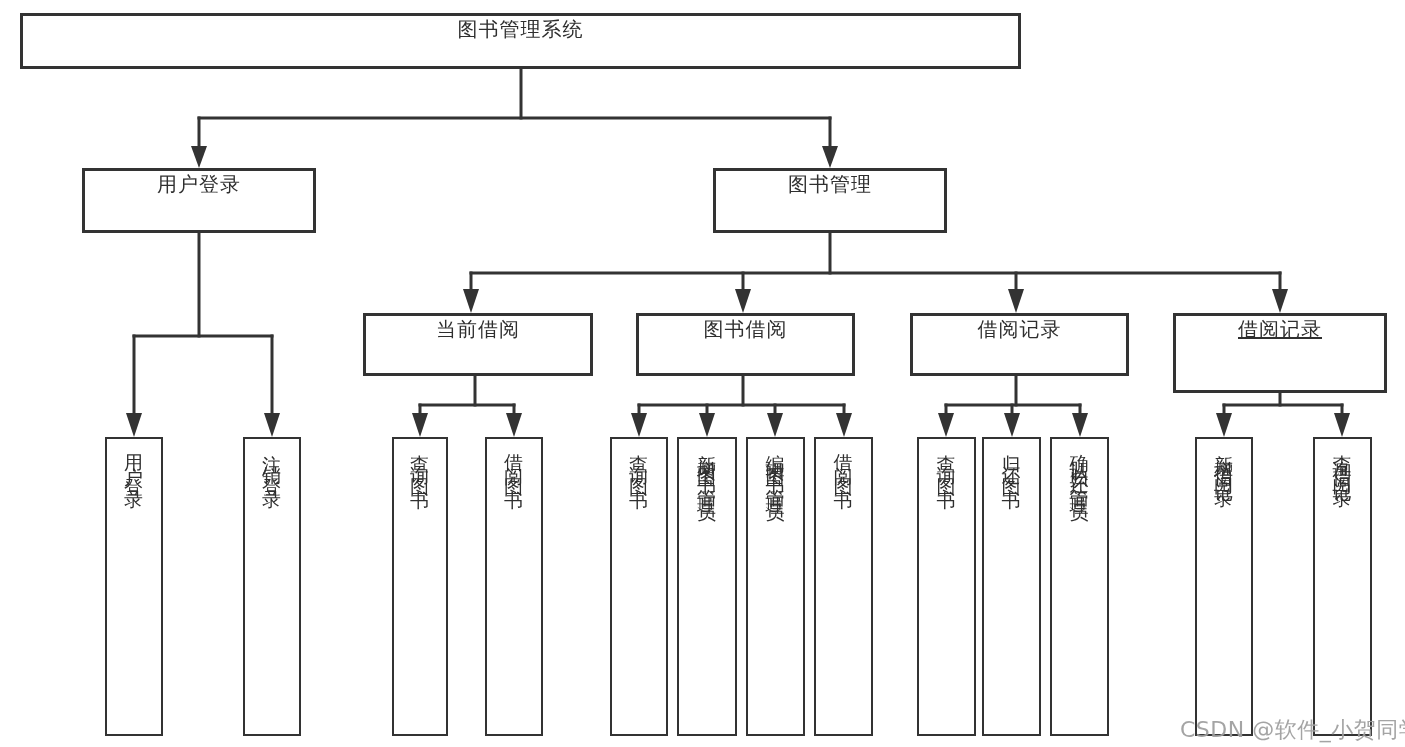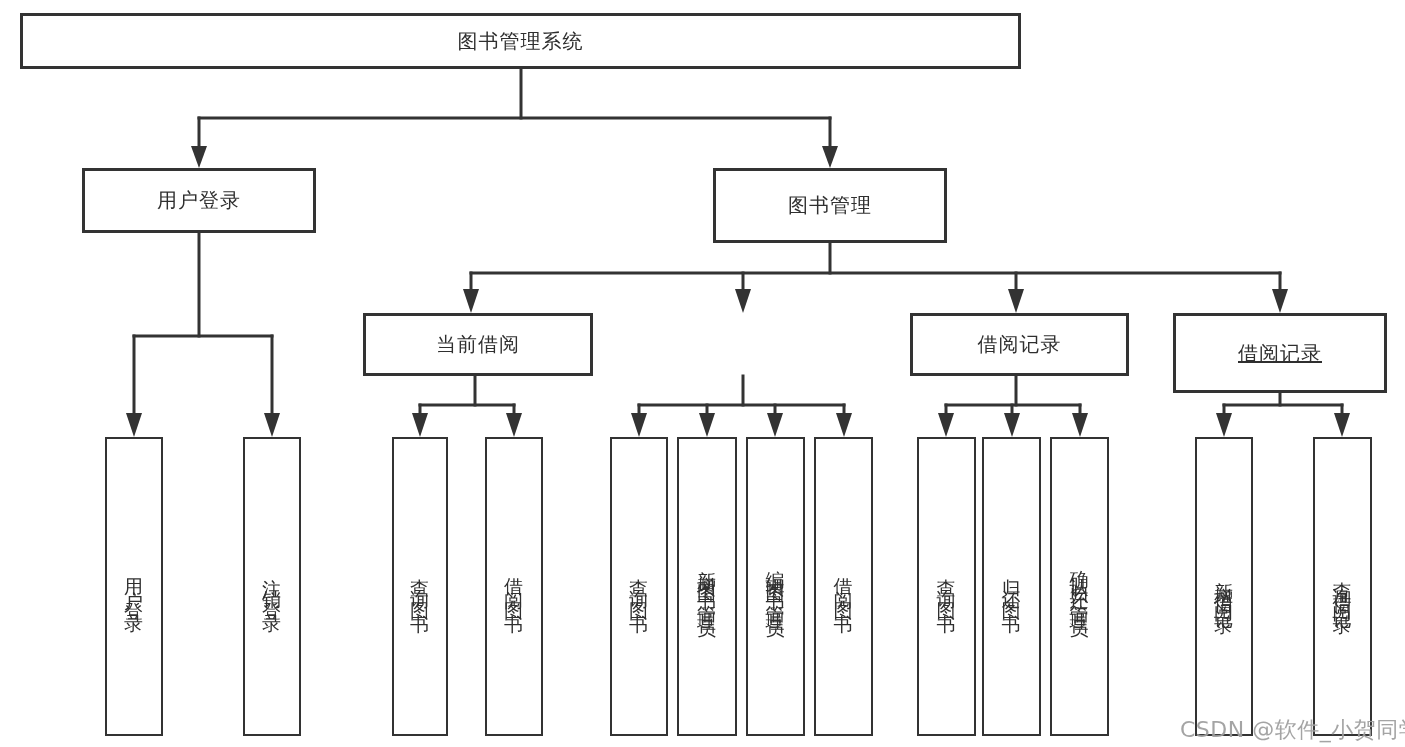--- a/index.html
+++ b/index.html
@@ -5,21 +5,21 @@
   html,body{margin:0;padding:0;background:#ffffff;}
   .stage{
     position:relative;width:1405px;height:747px;background:#ffffff;overflow:hidden;
     font-family:"DejaVu Sans","Liberation Sans",sans-serif;color:#2f2f2f;
   }
   .wires{position:absolute;left:0;top:0;width:1405px;height:747px;}
   .wires line{stroke:#333333;stroke-width:3;stroke-linecap:square;}
   .wires polygon{fill:#333333;stroke:none;}
   .box{
     position:absolute;box-sizing:border-box;background:#ffffff;border:3px solid #333333;
-    display:flex;align-items:center;justify-content:center;text-align:center;
+    display:flex;align-items:flex-start;justify-content:center;text-align:center;
   }
   .box .lbl{font-size:20px;letter-spacing:1px;white-space:nowrap;}
   .leaf{border-width:2.5px;}
   .leaf .vlbl{
     writing-mode:vertical-rl;text-orientation:mixed;
     font-size:19px;letter-spacing:12px;line-height:1;white-space:nowrap;
   }
   .leaf .vlbl.tight{letter-spacing:7px;}
   .watermark{
     position:absolute;left:1180px;top:717px;width:220px;text-align:right;
@@ -109,26 +109,29 @@
     </g>
   </svg>
 
   <div class="box" style="left:20px;top:13px;width:1001px;height:56px;">
     <span class="lbl">图书管理系统</span>
   </div>
 
   <div class="box" style="left:82px;top:168px;width:234px;height:65px;">
     <span class="lbl">用户登录</span>
   </div>
-  <div class="box" style="left:713px;top:168px;width:234px;height:75px;">
+  <div class="box" style="left:713px;top:168px;width:234px;height:65px;">
     <span class="lbl">图书管理</span>
   </div>
 
   <div class="box" style="left:363px;top:313px;width:230px;height:63px;">
     <span class="lbl">当前借阅</span>
+  </div>
+  <div class="box" style="left:636px;top:313px;width:219px;height:63px;">
+    <span class="lbl">图书借阅</span>
   </div>
   <div class="box" style="left:910px;top:313px;width:219px;height:63px;">
     <span class="lbl">借阅记录</span>
   </div>
   <div class="box" style="left:1173px;top:313px;width:214px;height:80px;text-decoration:underline;">
     <span class="lbl">借阅记录</span>
   </div>
 
   <div class="box leaf" style="left:105px;top:437px;width:58px;height:299px;">
     <span class="vlbl">用户登录</span>

